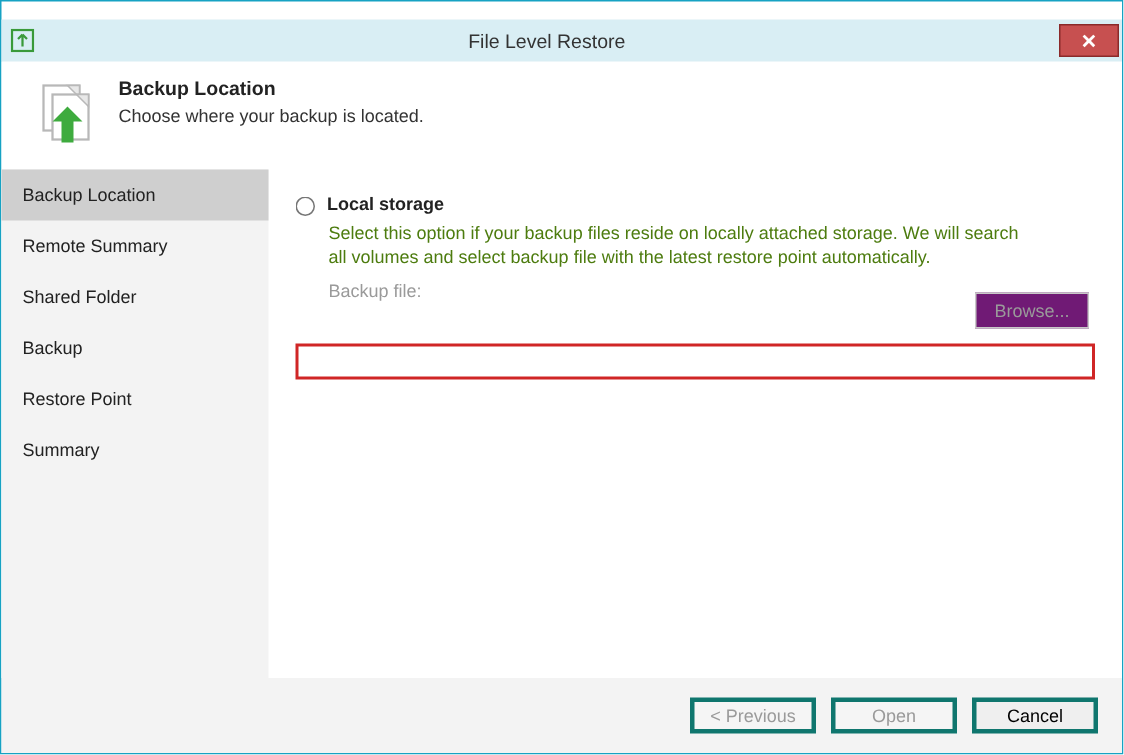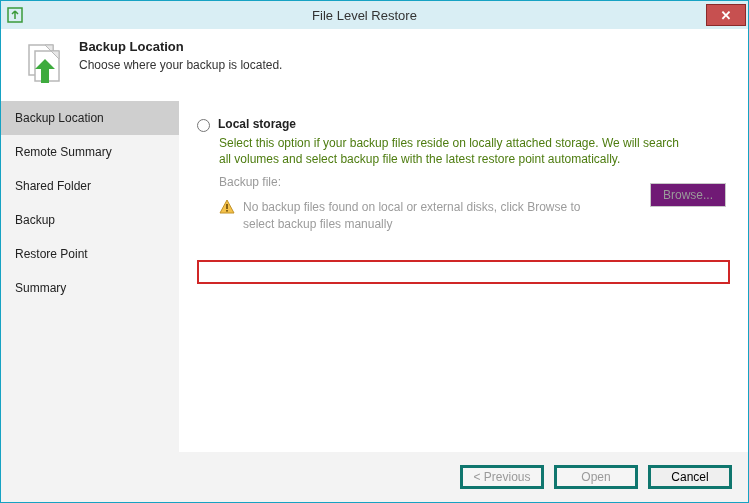--- a/index.html
+++ b/index.html
@@ -11,20 +11,21 @@
     height: 503px;
     overflow: hidden;
   }
   .window { width: 749px; height: 503px; border: 1px solid #16a2c3; display: flex; flex-direction: column; }
   .titlebar {
     height: 28px;
     background: #d9eef4;
     display: flex;
     align-items: center;
     position: relative;
+    margin-top: 12px;
   }
   .titlebar-icon { margin-left: 6px; width: 16px; height: 16px; display:flex;align-items:center;justify-content:center; }
   .titlebar-title { flex: 1; text-align: center; font-size: 13px; color: #333; }
   .titlebar-close {
     width: 40px; height: 22px;
     background: #c75050;
     color: #fff;
     display: flex; align-items: center; justify-content: center;
     margin-right: 2px;
     border: 1px solid #8a2a2a;
@@ -152,30 +153,20 @@
 
     <div class="content">
 
       <div class="radio-section">
         <label class="radio-row">
           <input type="radio" name="loc" style="">
           <span class="radio-label">Local storage</span>
         </label>
         <div class="radio-desc">Select this option if your backup files reside on locally attached storage. We will search all volumes and select backup file with the latest restore point automatically.</div>
         <div class="sub-label">Backup file:</div>
-        <div class="warn-row">
-          <div class="warn-icon">
-            <svg width="16" height="16" viewBox="0 0 16 16">
-              <polygon points="8,1 15,14 1,14" fill="#f4c14a" stroke="#c29227"></polygon>
-              <rect x="7.2" y="5" width="1.6" height="5" fill="#6b4a07"></rect>
-              <rect x="7.2" y="11" width="1.6" height="1.6" fill="#6b4a07"></rect>
-            </svg>
-          </div>
-          <div class="warn-text">No backup files found on local or external disks, click Browse to select backup files manually</div>
-        </div>
         <div class="browse-btn">Browse...</div>
       </div>
 
       <div class="section-network">
       </div>
 
     </div>
   </div>
 
   <div class="footer">

